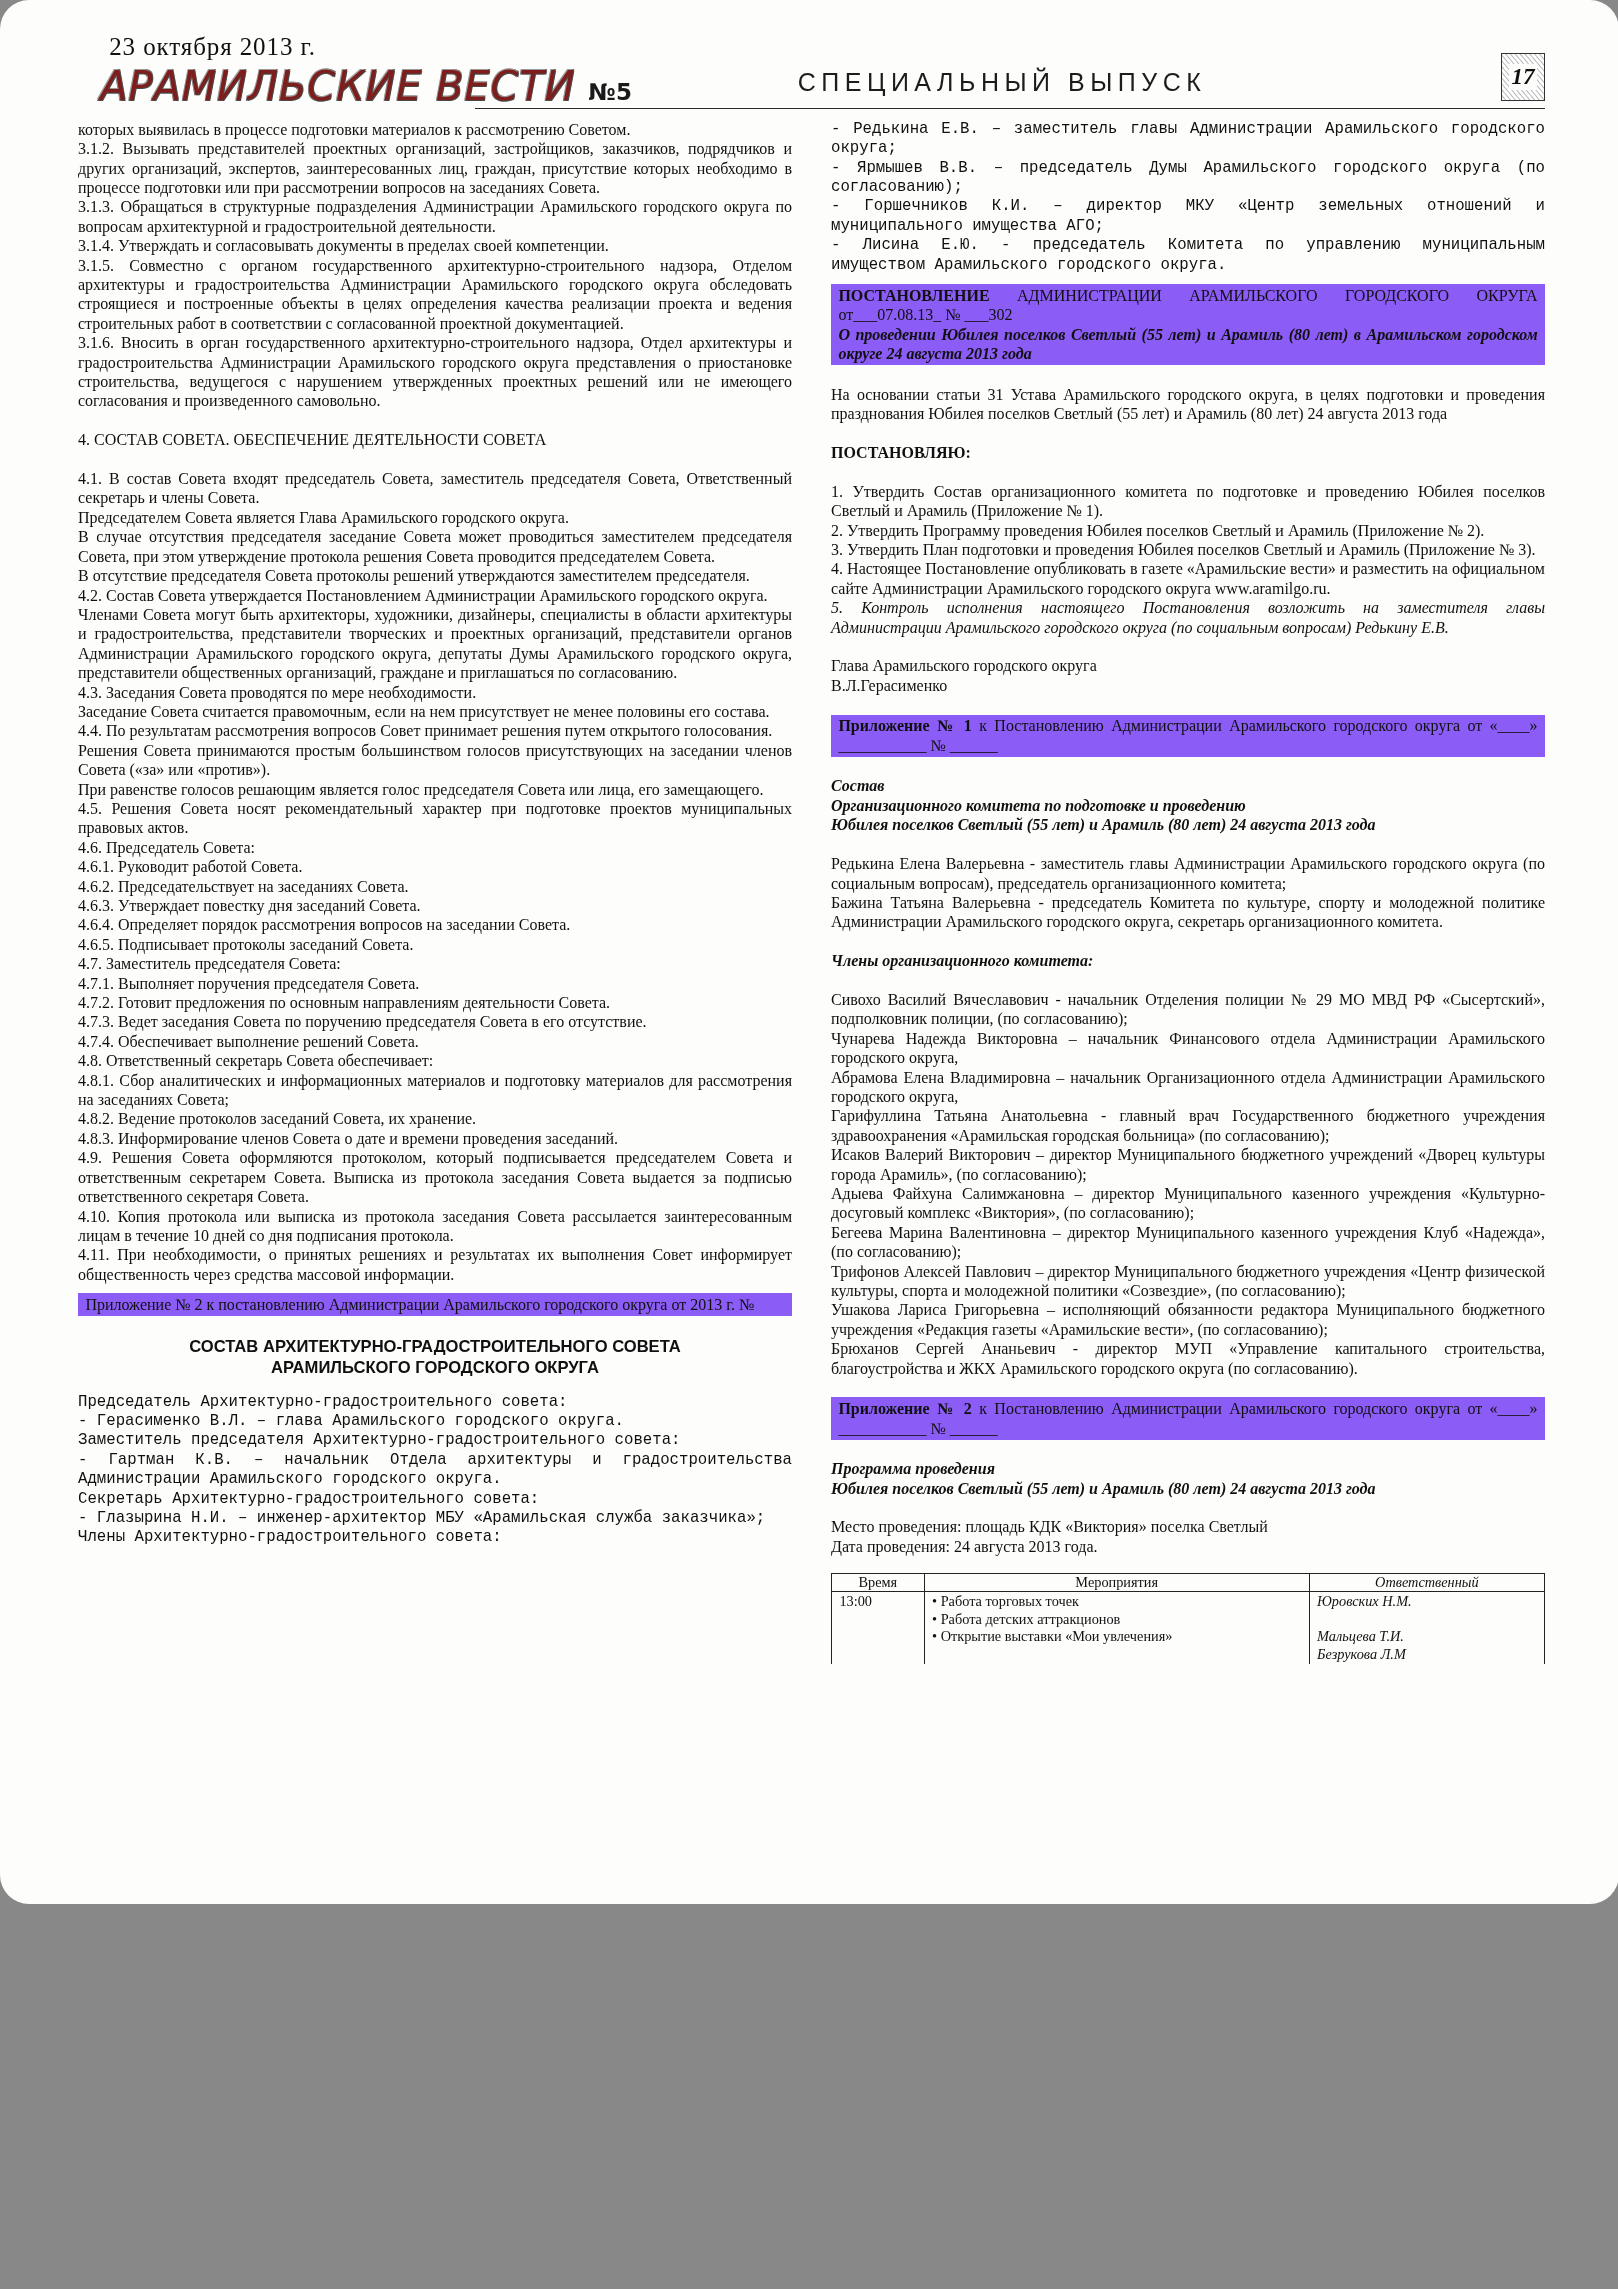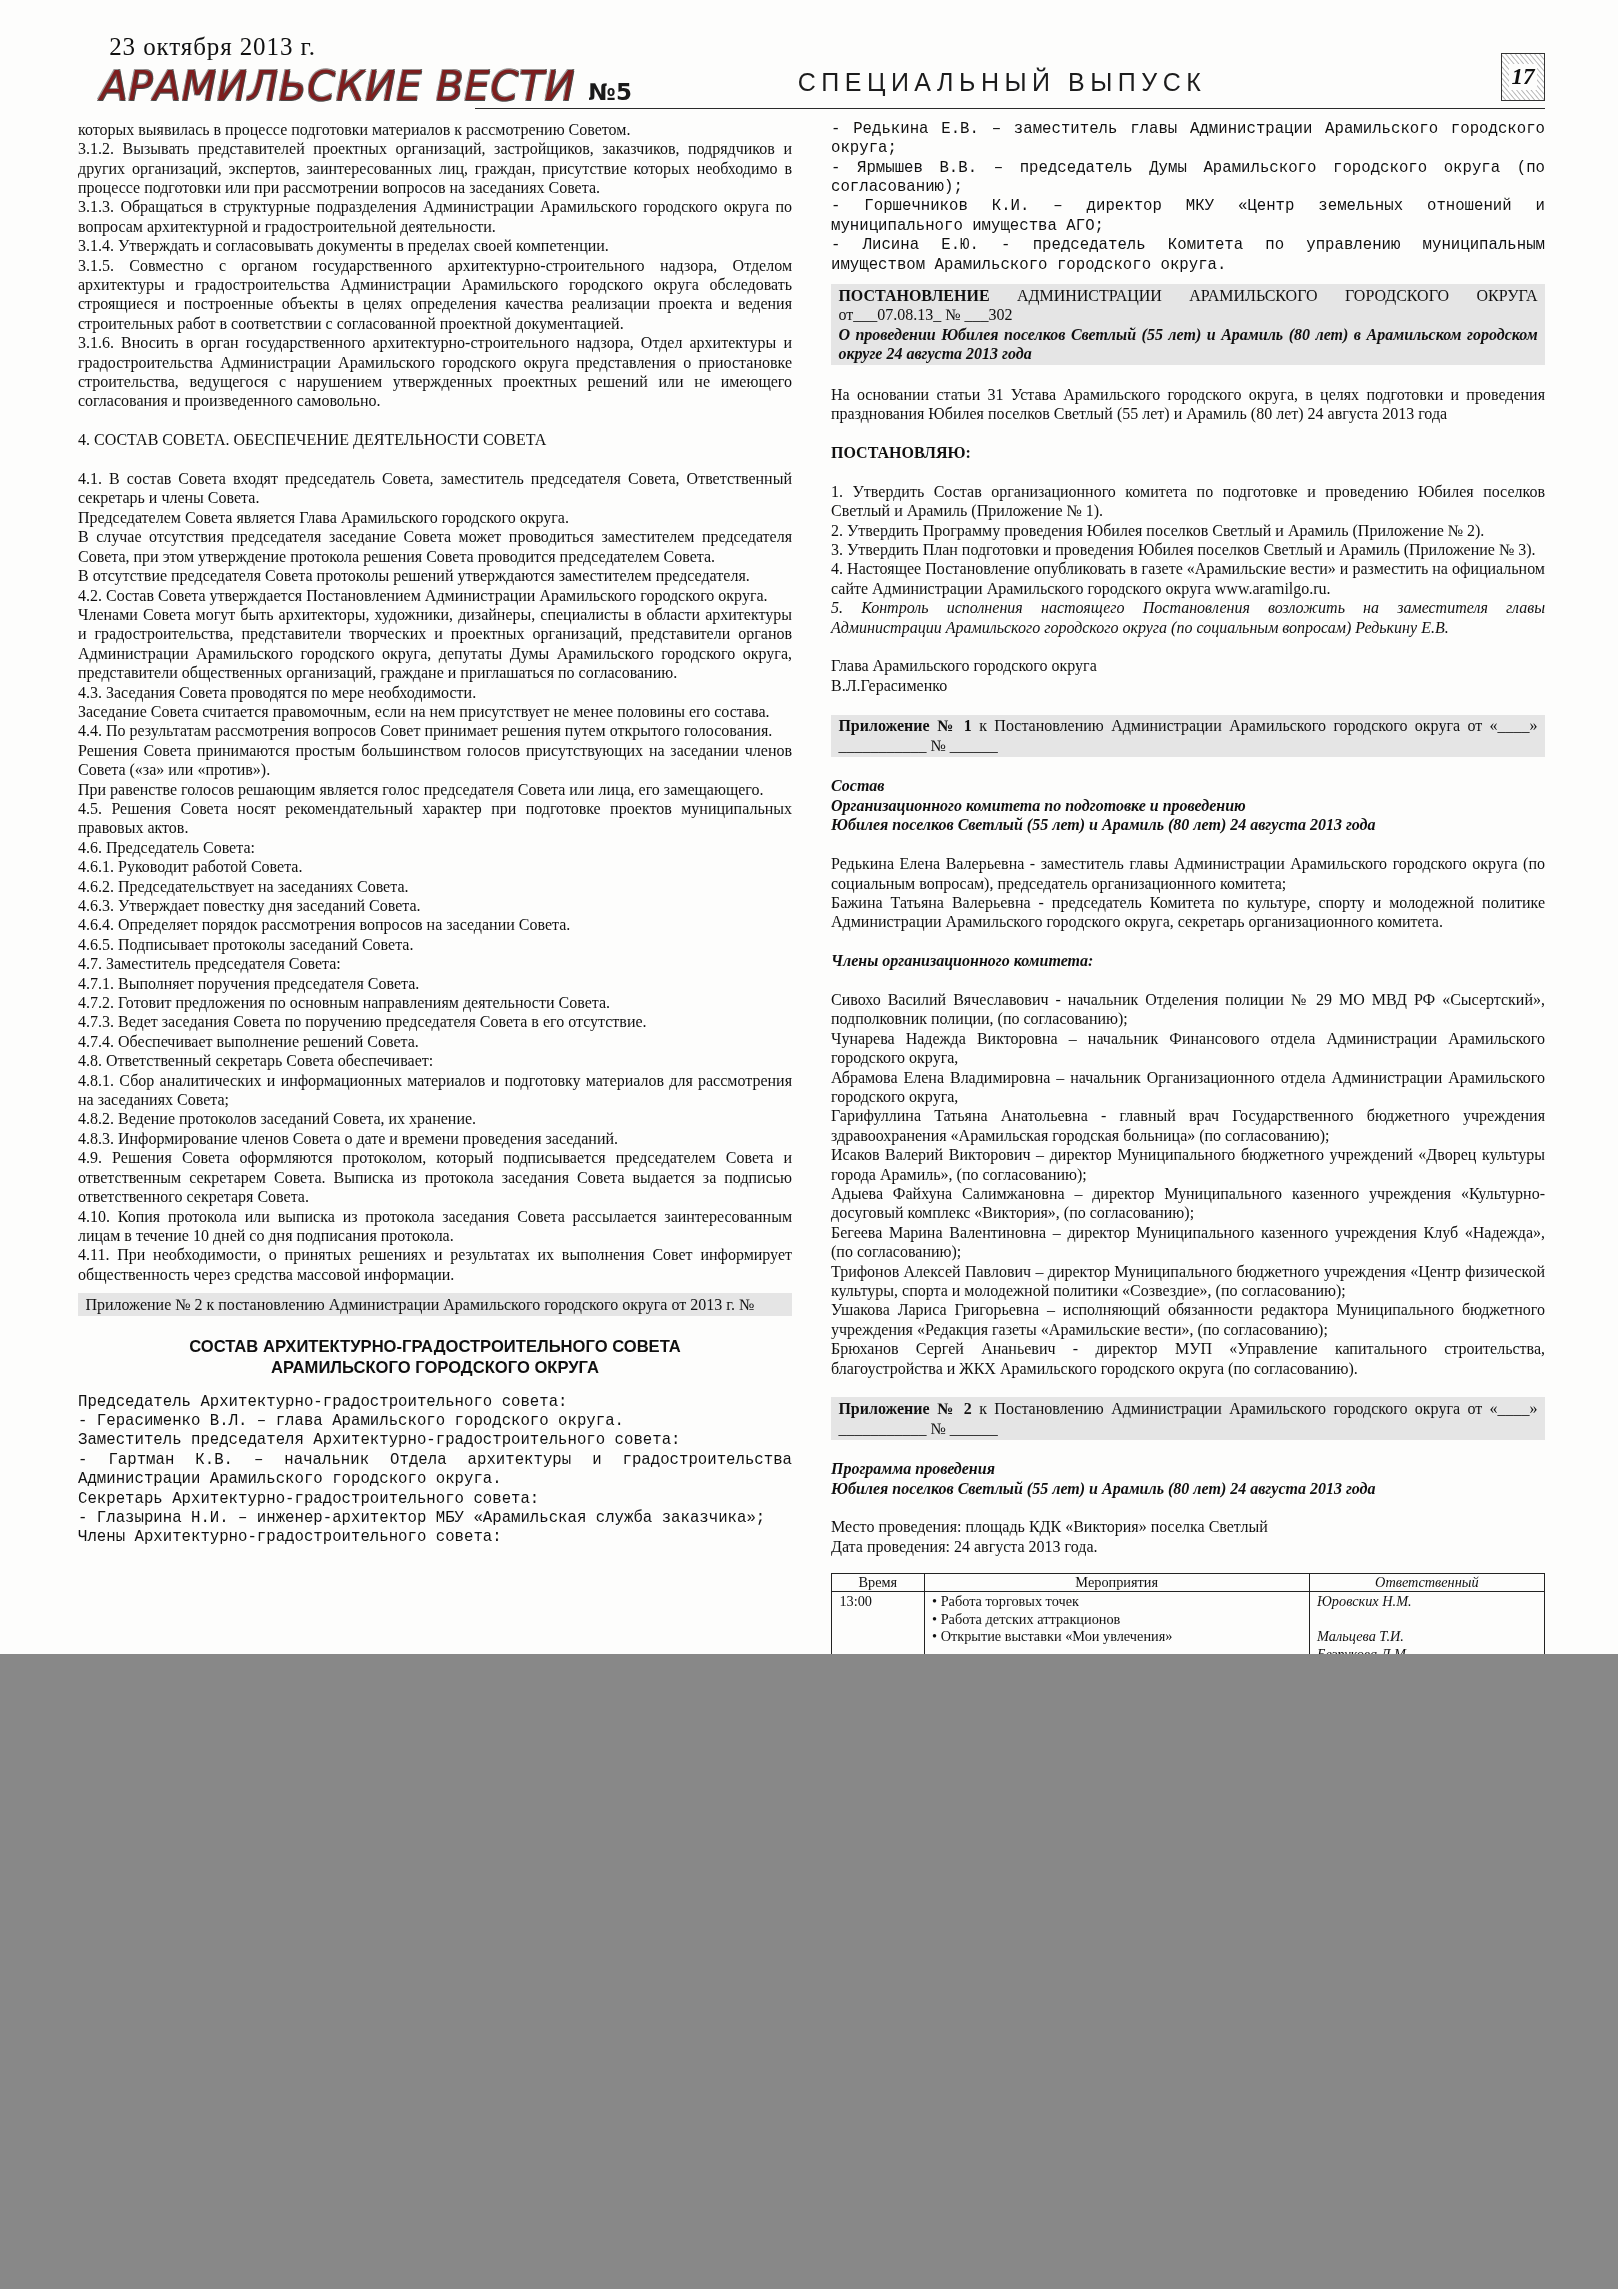--- a/index.html
+++ b/index.html
@@ -1,20 +1,20 @@
 <!DOCTYPE html>
 <html style="font-size:14.8px"><head>
 <meta charset="utf-8">
 <style>
   * { box-sizing: border-box; }
   html, body { margin: 0; padding: 0; background: #888; }
   body { width: 1619px; font-family: "Liberation Serif", serif; color: #101010; }
   .page {
-    width: 1619px; height: 1654px; background: #fdfdfc; margin: 0 auto;
-    padding: 33px 74px 28px 78px; overflow: hidden; position: relative;
+    width: 1619px; height: 1904px; background: #fdfdfc; margin: 0 auto;
+    padding: 33px 74px 28px 78px; overflow: hidden; position: relative; border-radius: 29px;
   }
   
   .hdr { display: flex; align-items: flex-end; }
   .hdr-left { width: 397px; padding-left: 22px; }
   .date { font-size: 25px; letter-spacing: 0.9px; margin-bottom: 1.8px; padding-left: 9.2px; }
   .mast-row { white-space: nowrap; }
   .masthead {
     font-family: "DejaVu Sans", sans-serif; font-style: italic; font-weight: 400;
     font-size: 40px; letter-spacing: 0.9px; color: #7f1d1d;
     text-shadow: 0.9px 0.9px 0 #4a4a4a, -0.9px -0.9px 0 #9a9a9a, 0.9px -0.9px 0 #6a6a6a, -0.9px 0.9px 0 #6a6a6a;
@@ -36,21 +36,21 @@
   .col { width: 50%; font-size: 16px; line-height: 19.4px; text-align: justify; }
   p { margin: 0; }
   .jp { margin: 0; text-align: justify; }
   .sans { font-family: Liberation Mono, monospace; font-size: 15.7px; }
   .sec-heading { margin: 19.4px 0; }
   .mt { margin-top: 19.4px; }
   .mt-s { margin-top: 9.2px; }
   .bi { font-weight: bold; font-style: italic; }
   .bold { font-weight: bold; }
   .it { font-style: italic; }
-  .gray-box { background: #e5e5e5; padding: 1.8px 7.4px; }
+  .gray-box { background: #8b5cf6; padding: 1.8px 7.4px; }
   .council-heading {
     font-family: "Liberation Sans", sans-serif; font-weight: bold; font-size: 16.6px;
     text-align: center; line-height: 21px; margin: 19.4px 0 14.8px;
   }
   .sig { display: flex; justify-content: space-between; margin-top: 19.4px; flex-direction: column; }
   
   table.prog { width: 100%; border-collapse: collapse; font-size: 14.3px; line-height: 17.5px; margin-top: 16.6px; border-top: 0.9px solid #222; }
   table.prog th { border: 0.9px solid #222; font-weight: normal; text-align: center; padding: 0 3.7px; font-size: 14.3px; }
   table.prog td { border-left: 0.9px solid #222; border-right: 0.9px solid #222; vertical-align: top; padding: 0.9px 7.4px; }
   td.time-cell { width: 13%; }

